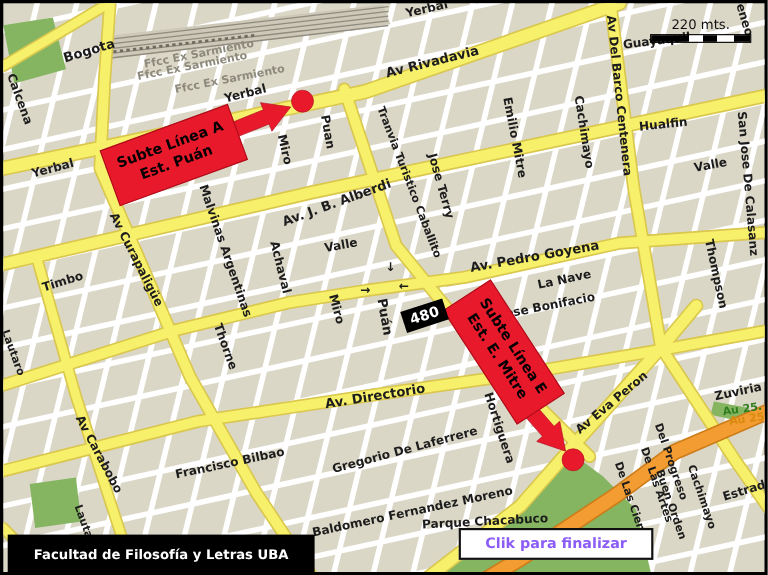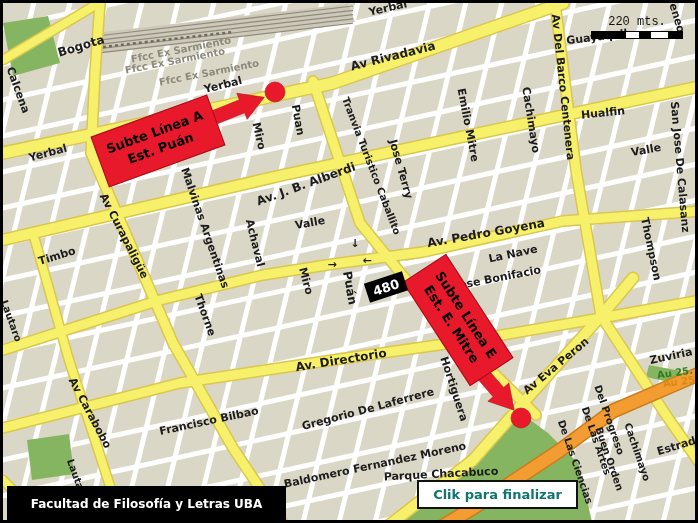--- a/index.html
+++ b/index.html
@@ -10,29 +10,29 @@
   .lbl{position:absolute;white-space:nowrap;color:#1c1c1c;font-weight:700;line-height:1;}
   .banner{position:absolute;display:flex;flex-direction:column;align-items:center;justify-content:center;
           background:#e8192b;border:1px solid rgba(120,0,10,.55);color:#000;font-weight:700;
           font-size:13px;line-height:1.3;text-align:center;}
   #banner-a{left:155px;top:138px;width:122px;height:52px;transform:translate(-50%,-50%) rotate(-20deg);}
   #banner-e{left:455px;top:317px;width:122px;height:50px;transform:translate(-50%,-50%) rotate(57deg);}
   #badge-480{position:absolute;left:383px;top:284px;width:40px;height:20px;background:#000;color:#fff;
              display:flex;align-items:center;justify-content:center;font-weight:700;font-size:13px;
              transform:translate(-50%,-50%) rotate(-18deg);}
   #scale{position:absolute;left:588px;top:12px;width:92px;}
-  #scale-label{font-size:12px;color:#111;text-align:center;margin-bottom:2px;font-family:Liberation Mono, monospace;}
+  #scale-label{font-size:12px;color:#111;text-align:center;margin-bottom:2px;}
   #scale-bar{height:6px;border:1px solid #000;
              background:linear-gradient(90deg,#000 0 38%,#fff 38% 52%,#000 52% 66%,#fff 66% 84%,#000 84% 100%);}
   #info-box{position:absolute;left:4px;top:483px;width:279px;height:35px;background:#000;color:#fff;
             font-weight:700;font-size:12px;text-align:center;display:flex;flex-direction:column;
             justify-content:center;gap:1px;}
-  #finish-button{position:absolute;left:414px;top:477px;width:161px;height:29px;background:#fff;
+  #finish-button{position:absolute;left:414px;top:477px;width:177px;height:29px;background:#fff;
             border:2px solid #111;box-sizing:border-box;display:flex;align-items:center;justify-content:center;
-            font-weight:700;font-size:13px;color:#0f766e;cursor:pointer;}
+            font-weight:700;font-size:13px;color:#8b5cf6;cursor:pointer;}
 </style>
 </head>
 <body>
 
 <div id="frame">
   <svg id="map-svg" width="698" height="523" viewBox="0 0 698 523">
     <g id="base-layer">
         <line x1="-40" y1="-5" x2="-170" y2="528" stroke="#ffffff" stroke-width="5"></line>
         <line x1="-4" y1="-5" x2="-134" y2="528" stroke="#ffffff" stroke-width="5"></line>
         <line x1="32" y1="-5" x2="-98" y2="528" stroke="#ffffff" stroke-width="5"></line>

